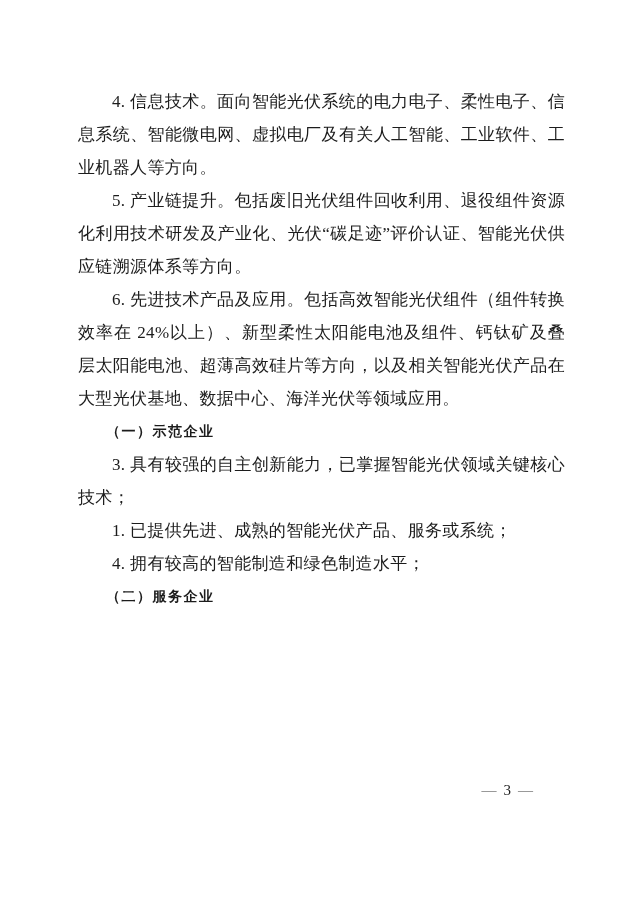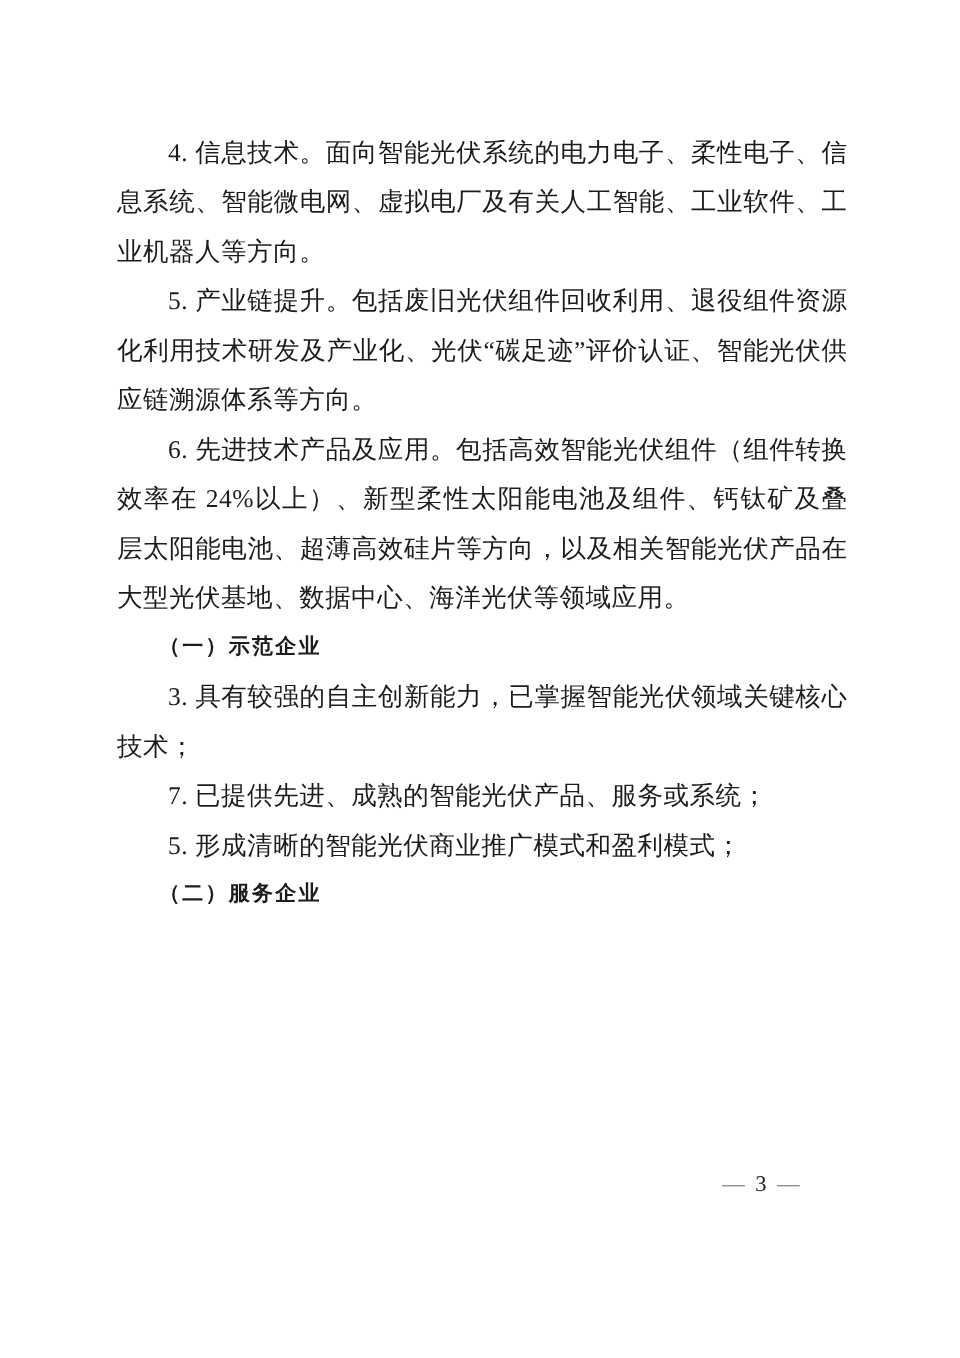--- a/index.html
+++ b/index.html
@@ -66,22 +66,22 @@
 <body>
 
 <div class="page">
 
   <div class="content">
     <p class="body">4. 信息技术。面向智能光伏系统的电力电子、柔性电子、信息系统、智能微电网、虚拟电厂及有关人工智能、工业软件、工业机器人等方向。</p>
     <p class="body">5. 产业链提升。包括废旧光伏组件回收利用、退役组件资源化利用技术研发及产业化、光伏“碳足迹”评价认证、智能光伏供应链溯源体系等方向。</p>
     <p class="body">6. 先进技术产品及应用。包括高效智能光伏组件（组件转换效率在 24%以上）、新型柔性太阳能电池及组件、钙钛矿及叠层太阳能电池、超薄高效硅片等方向，以及相关智能光伏产品在大型光伏基地、数据中心、海洋光伏等领域应用。</p>
     <p class="h2">（一）示范企业</p>
     <p class="body">3. 具有较强的自主创新能力，已掌握智能光伏领域关键核心技术；</p>
-    <p class="body">7. 已提供先进、成熟的智能光伏产品、服务或系统；</p>
-    <p class="body">5. 形成清晰的智能光伏商业推广模式和盈利模式；</p>
+    <p class="body">1. 已提供先进、成熟的智能光伏产品、服务或系统；</p>
+    <p class="body">4. 拥有较高的智能制造和绿色制造水平；</p>
     <p class="h2">（二）服务企业</p>
   </div>
 
   <div class="footer">
     <span class="dash">—</span><span class="num">3</span><span class="dash">—</span>
   </div>
 
 </div>
 
 </body></html>

